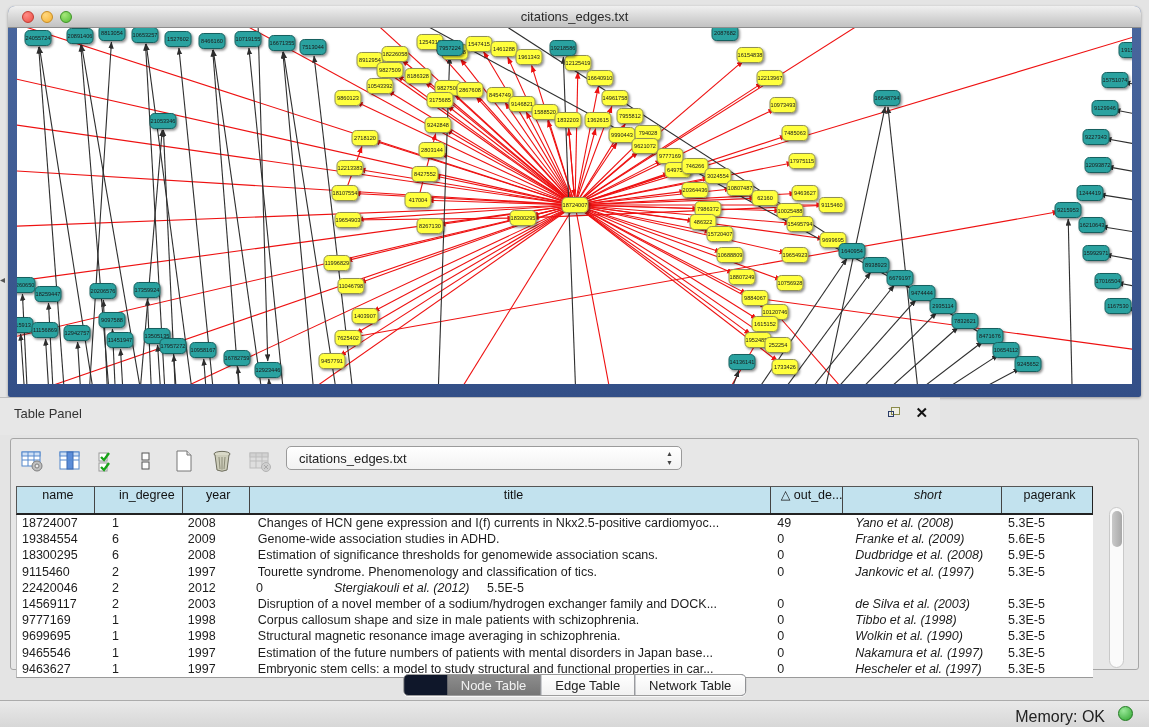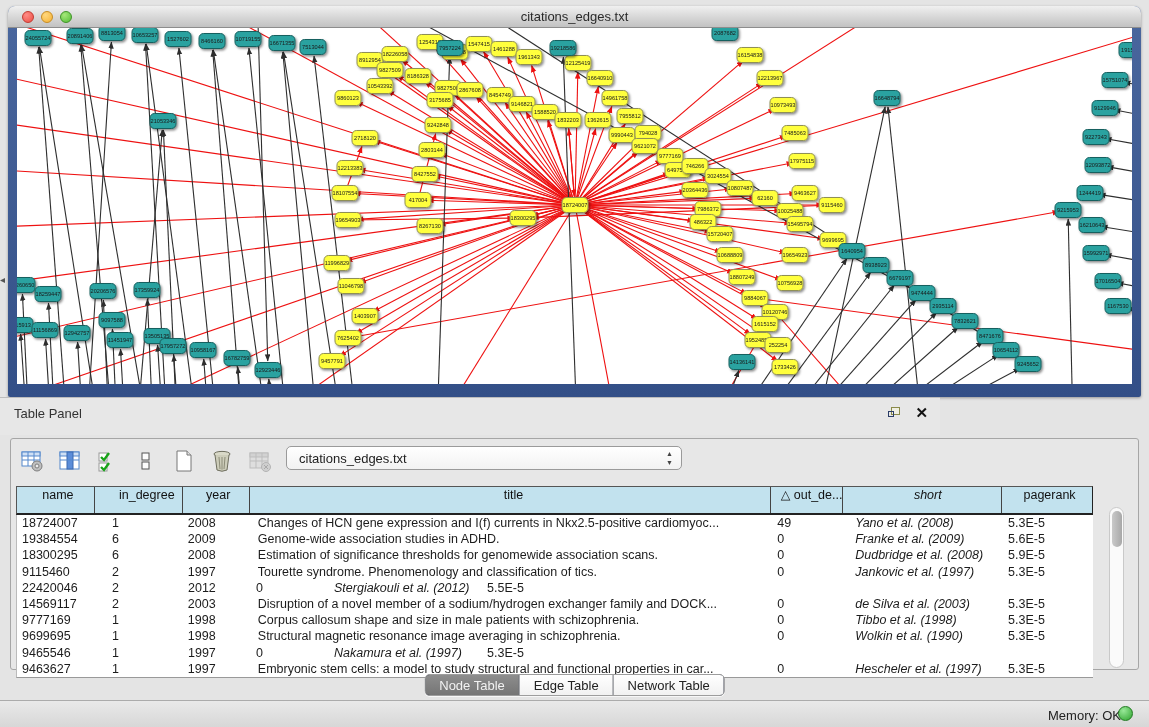--- a/index.html
+++ b/index.html
@@ -61,30 +61,30 @@
   .c0{width:78px; padding-left:5px;} .c1{width:88px; padding-left:17px;} .c2{width:67px; padding-left:5px;}
   .c3{width:522px; padding-left:8px;} .c4{width:73px; padding-left:6px;} .c5{width:159px; padding-left:11px;font-style:italic;}
   .c6{width:90px; padding-left:5px;}
   #vscroll { position:absolute; left:1098px; top:68px; width:15px; height:161px;
     background:#fafafa; border:1px solid #c9c9c9; border-radius:8px; }
   #vthumb { position:absolute; left:1.5px; top:3px; width:10px; height:36px; background:linear-gradient(90deg,#c9c9c9,#a8a8a8); border-radius:6px; }
 
   
   #tabs { position:absolute; left:50%; top:674px; transform:translateX(-50%);
     display:flex; height:22px; border:1px solid #9d9d9d; border-radius:5px;
-    overflow:hidden; background:#0f172a; box-shadow:0 1px 0 rgba(255,255,255,.7); }
+    overflow:hidden; background:#0f172a; box-shadow:0 1px 0 rgba(255,255,255,.7);padding-left:43px; }
   .tab { font-size:13px; padding:3px 14px 0 14px; color:#222; border-right:1px solid #b5b5b5;
     background:linear-gradient(180deg,#ffffff,#f1f1f1); white-space:nowrap; }
   .tab:last-child { border-right:none; }
   .tab.selected { background:linear-gradient(180deg,#8d8d8d,#757575); color:#f2f2f2; }
 
   
   #statusbar { position:absolute; left:0; top:700px; width:1149px; height:27px;
     background:linear-gradient(180deg,#e9e9e9,#d7d7d7); border-top:1px solid #ababab; }
-  #memory-label { position:absolute; right:28px; top:7px; font-size:13px; color:#222; }
+  #memory-label { position:absolute; right:44px; top:7px; font-size:16px; color:#222; }
   #memory-dot { position:absolute; right:16px; top:5px; width:15px; height:15px; border-radius:50%;
     background:radial-gradient(circle at 35% 28%,#98e898,#2fa42f); border:1px solid #1f7a1f; }
 
   
   #splitter-nub { position:absolute; left:570px; top:398px; width:10px; height:4px;
     background:#9a9a9a; border-radius:2px; }
 </style>
 </head>
 <body>
 
@@ -921,20 +921,21 @@
           <div class="tcell c2">1998</div>
           <div class="tcell c3">Structural magnetic resonance image averaging in schizophrenia.</div>
           <div class="tcell c4">0</div>
           <div class="tcell c5">Wolkin et al. (1990)</div>
           <div class="tcell c6">5.3E-5</div>
         </div>
         <div class="trow">
           <div class="tcell c0">9465546</div>
           <div class="tcell c1">1</div>
           <div class="tcell c2">1997</div>
+          <div class="tcell c3">Estimation of the future numbers of patients with mental disorders in Japan base...</div>
           <div class="tcell c4">0</div>
           <div class="tcell c5">Nakamura et al. (1997)</div>
           <div class="tcell c6">5.3E-5</div>
         </div>
         <div class="trow">
           <div class="tcell c0">9463627</div>
           <div class="tcell c1">1</div>
           <div class="tcell c2">1997</div>
           <div class="tcell c3">Embryonic stem cells: a model to study structural and functional properties in car...</div>
           <div class="tcell c4">0</div>

